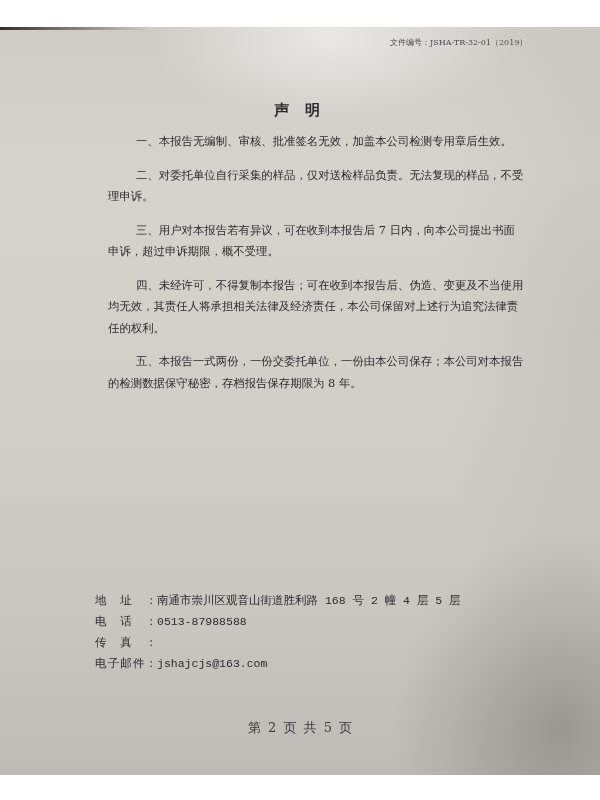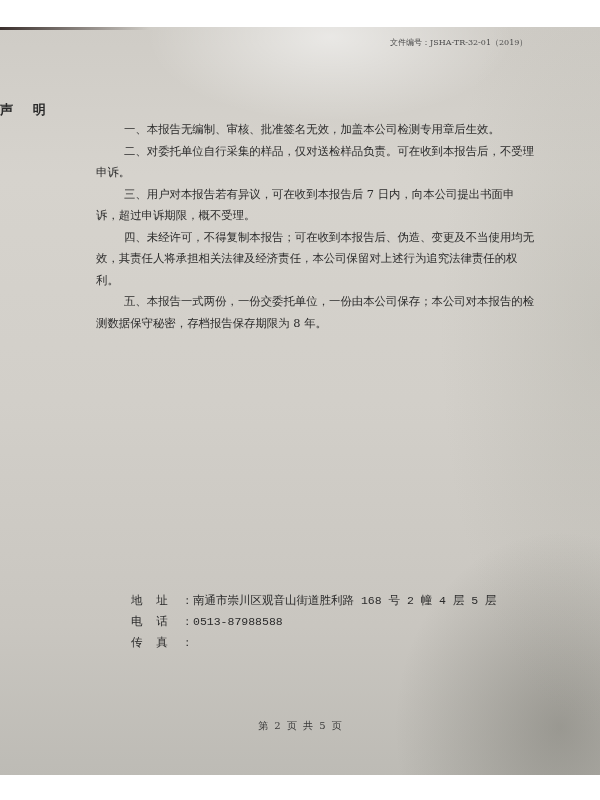--- a/index.html
+++ b/index.html
@@ -37,101 +37,104 @@
       font-family: "DejaVu Serif", serif;
       font-size: 8px;
       color: #4a4a4a;
       white-space: nowrap;
     }
     .title {
       position: absolute;
       left: 0;
       width: 600px;
       top: 74px;
-      text-align: left;
-      font-family: Liberation Mono, monospace;
+      text-align: center;
+      font-family: Liberation Serif, serif;
       font-weight: bold;
-      font-size: 13px;
+      font-size: 15px;
       letter-spacing: 6px;
       color: #2a2a2a;
     }
     .clauses {
       position: absolute;
       left: 96px;
       top: 92px;
       width: 440px;
       font-family: "DejaVu Serif", serif;
       font-size: 11.4px;
       color: #2b2b2b;
       line-height: 21.5px;
     }
     .clause {
-      margin: 0;
+      margin: 12px;
       text-indent: 28px;
     }
     .contact {
       position: absolute;
       left: 95px;
       top: 563px;
       font-family: "DejaVu Serif", serif;
       font-size: 11.5px;
       color: #2b2b2b;
       line-height: 21px;
     }
     .contact-row {
       display: flex;
       white-space: nowrap;
     }
     .contact-label {
       display: inline-block;
       width: 62px;
       text-align-last: justify;
       text-align: justify;
-      margin-left: 36px;
     }
     .contact-value {
       display: inline-block;
       font-family: Liberation Mono, monospace;
     }
     .page-footer {
       position: absolute;
       left: 0;
       width: 600px;
       top: 692px;
       text-align: center;
       font-family: "DejaVu Serif", serif;
-      font-size: 10px;
+      font-size: 13px;
       word-spacing: 3px;
       color: #3a3a3a;
     }
   </style>
 </head>
 <body>
 
 <div class="photo">
   <div class="doc-number">文件编号：JSHA-TR-32-01（2019）</div>
 
   <div class="title">声 明</div>
 
   <div class="clauses">
     <p class="clause">一、本报告无编制、审核、批准签名无效，加盖本公司检测专用章后生效。</p>
-    <p class="clause">二、对委托单位自行采集的样品，仅对送检样品负责。可在收到本报告后，不受理申诉。</p>
+    <p class="clause">二、对委托单位自行采集的样品，仅对送检样品负责。无法复现的样品，不受理申诉。</p>
     <p class="clause">三、用户对本报告若有异议，可在收到本报告后 7 日内，向本公司提出书面申诉，超过申诉期限，概不受理。</p>
     <p class="clause">四、未经许可，不得复制本报告；可在收到本报告后、伪造、变更及不当使用均无效，其责任人将承担相关法律及经济责任，本公司保留对上述行为追究法律责任的权利。</p>
     <p class="clause">五、本报告一式两份，一份交委托单位，一份由本公司保存；本公司对本报告的检测数据保守秘密，存档报告保存期限为 8 年。</p>
   </div>
 
   <div class="contact">
     <div class="contact-row">
       <span class="contact-label">地址：</span>
       <span class="contact-value">南通市崇川区观音山街道胜利路 168 号 2 幢 4 层 5 层</span>
     </div>
     <div class="contact-row">
       <span class="contact-label">电话：</span>
       <span class="contact-value">0513-87988588</span>
     </div>
     <div class="contact-row">
       <span class="contact-label">传真：</span>
     </div>
+    <div class="contact-row">
+      <span class="contact-label">电子邮件：</span>
+      <span class="contact-value">jshajcjs@163.com</span>
+    </div>
   </div>
 
   <div class="page-footer">第 2 页 共 5 页</div>
 </div>
 
 </body></html>

